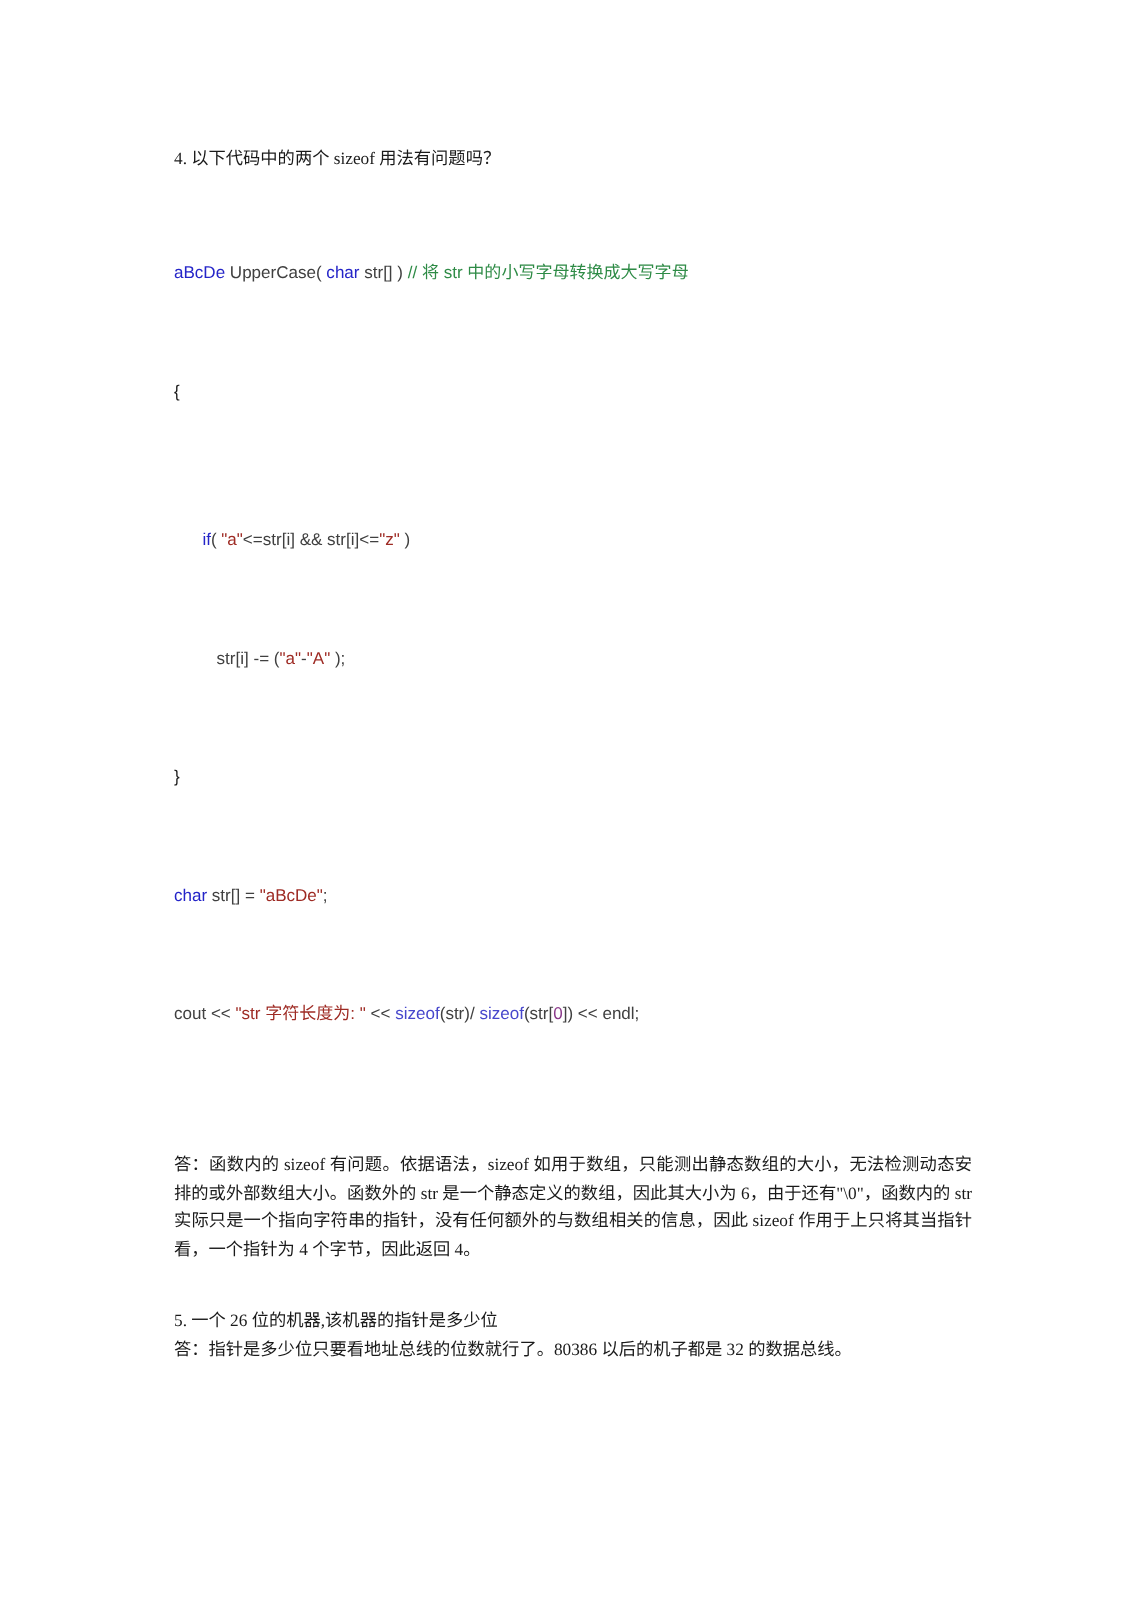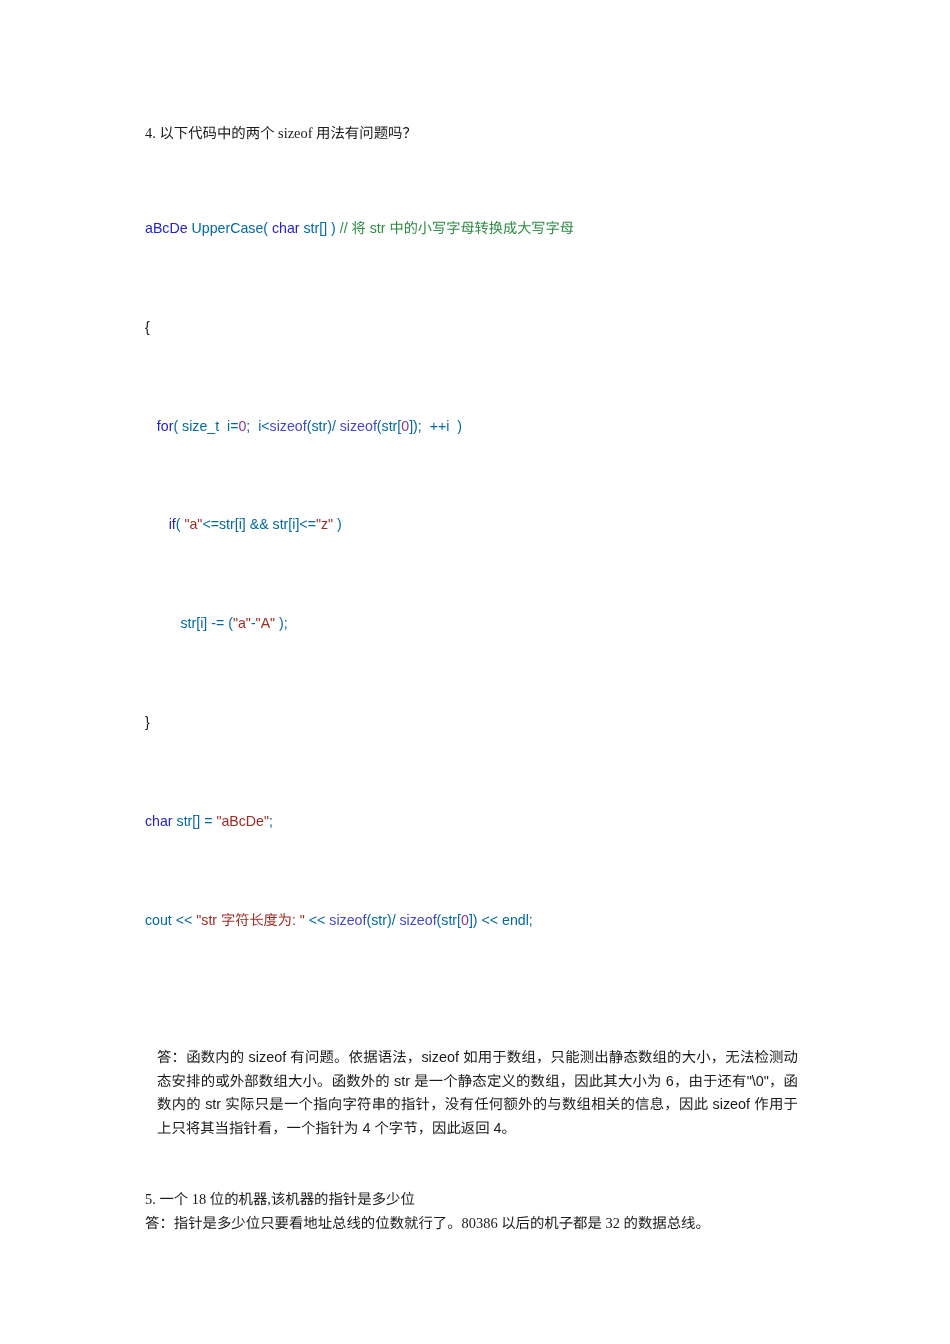--- a/index.html
+++ b/index.html
@@ -26,27 +26,27 @@
   }
   .content {
     position: absolute;
     left: 145px;
     top: 122px;
     width: 665px;
   }
 
   
   .prose {
-    font-family: Liberation Sans, sans-serif;
+    font-family: Liberation Serif, serif;
     font-size: 14.4px;
     line-height: 23.5px;
     color: #1a1a1a;
     text-align: justify;
     text-justify: inter-ideograph;
-    margin: 12px;
+    margin: 0;
   }
   .q-line {
     font-family: "Liberation Serif", "DejaVu Serif", serif;
     font-size: 14.4px;
     line-height: 23.5px;
     color: #1a1a1a;
     margin: 0;
   }
 
   
@@ -58,57 +58,56 @@
     white-space: pre;
     margin: 0;
   }
   .code-line { white-space: pre; }
 
   .kw   { color: #2424c8; }   
   .str  { color: #9e2b24; }   
   .num  { color: #8b3a8b; }   
   .cmt  { color: #2e8b46; text-align: right; }   
   .fn   { color: #4747cc; }   
-  .plain{ color: #0369a1; }
+  .plain{ color: #404040; }
   .gap-md { height: 21px; }
   .gap-lg { height: 28px; }
   .gap-xl { height: 36px; }
 </style>
 </head>
 <body>
 
 <div class="page">
   <div class="content">
 
     <p class="q-line">4.  以下代码中的两个  sizeof  用法有问题吗？</p>
 
     <div class="gap-md"></div>
 
     <div class="code">
       <div class="code-line"><span class="kw">aBcDe</span><span class="plain"> UpperCase( </span><span class="kw">char</span><span class="plain"> str[] ) </span><span class="cmt">// 将 str 中的小写字母转换成大写字母</span></div>
 
       <div class="code-line">{</div>
 
-      <div class="code-line"><span class="plain">   </span><span class="kw">for</span><span class="plain">( size_t  i=</span><span class="num">0</span><span class="plain">;  i&lt;</span><span class="fn">sizeof</span><span class="plain">(str)/ </span><span class="fn">sizeof</span><span class="plain">(str[</span><span class="num">0</span><span class="plain">]);  ++i  )</span></div>
 
       <div class="code-line"><span class="plain">      </span><span class="kw">if</span><span class="plain">( </span><span class="str">"a"</span><span class="plain">&lt;=str[i] &amp;&amp; str[i]&lt;=</span><span class="str">"z"</span><span class="plain"> )</span></div>
 
       <div class="code-line"><span class="plain">         </span><span class="plain">str[i] -= (</span><span class="str">"a"</span><span class="plain">-</span><span class="str">"A"</span><span class="plain"> );</span></div>
 
       <div class="code-line">}</div>
 
       <div class="code-line"><span class="kw">char</span><span class="plain"> str[] = </span><span class="str">"aBcDe"</span><span class="plain">;</span></div>
 
       <div class="code-line"><span class="plain">cout &lt;&lt; </span><span class="str">"str 字符长度为: "</span><span class="plain"> &lt;&lt; </span><span class="fn">sizeof</span><span class="plain">(str)/ </span><span class="fn">sizeof</span><span class="plain">(str[</span><span class="num">0</span><span class="plain">]) &lt;&lt; endl;</span></div>
 
     </div>
 
     <div class="gap-lg"></div>
 
     <p class="prose">答：函数内的 sizeof 有问题。依据语法，sizeof 如用于数组，只能测出静态数组的大小，无法检测动态安排的或外部数组大小。函数外的 str 是一个静态定义的数组，因此其大小为 6，由于还有"\0"，函数内的 str 实际只是一个指向字符串的指针，没有任何额外的与数组相关的信息，因此 sizeof 作用于上只将其当指针看，一个指针为 4 个字节，因此返回 4。</p>
 
     <div class="gap-xl"></div>
 
-    <p class="q-line">5.  一个  18  位的机器,该机器的指针是多少位</p>
+    <p class="q-line">5.  一个  26  位的机器,该机器的指针是多少位</p>
     <p class="q-line">答：指针是多少位只要看地址总线的位数就行了。80386 以后的机子都是 32 的数据总线。</p>
 
   </div>
 </div>
 
 </body></html>

